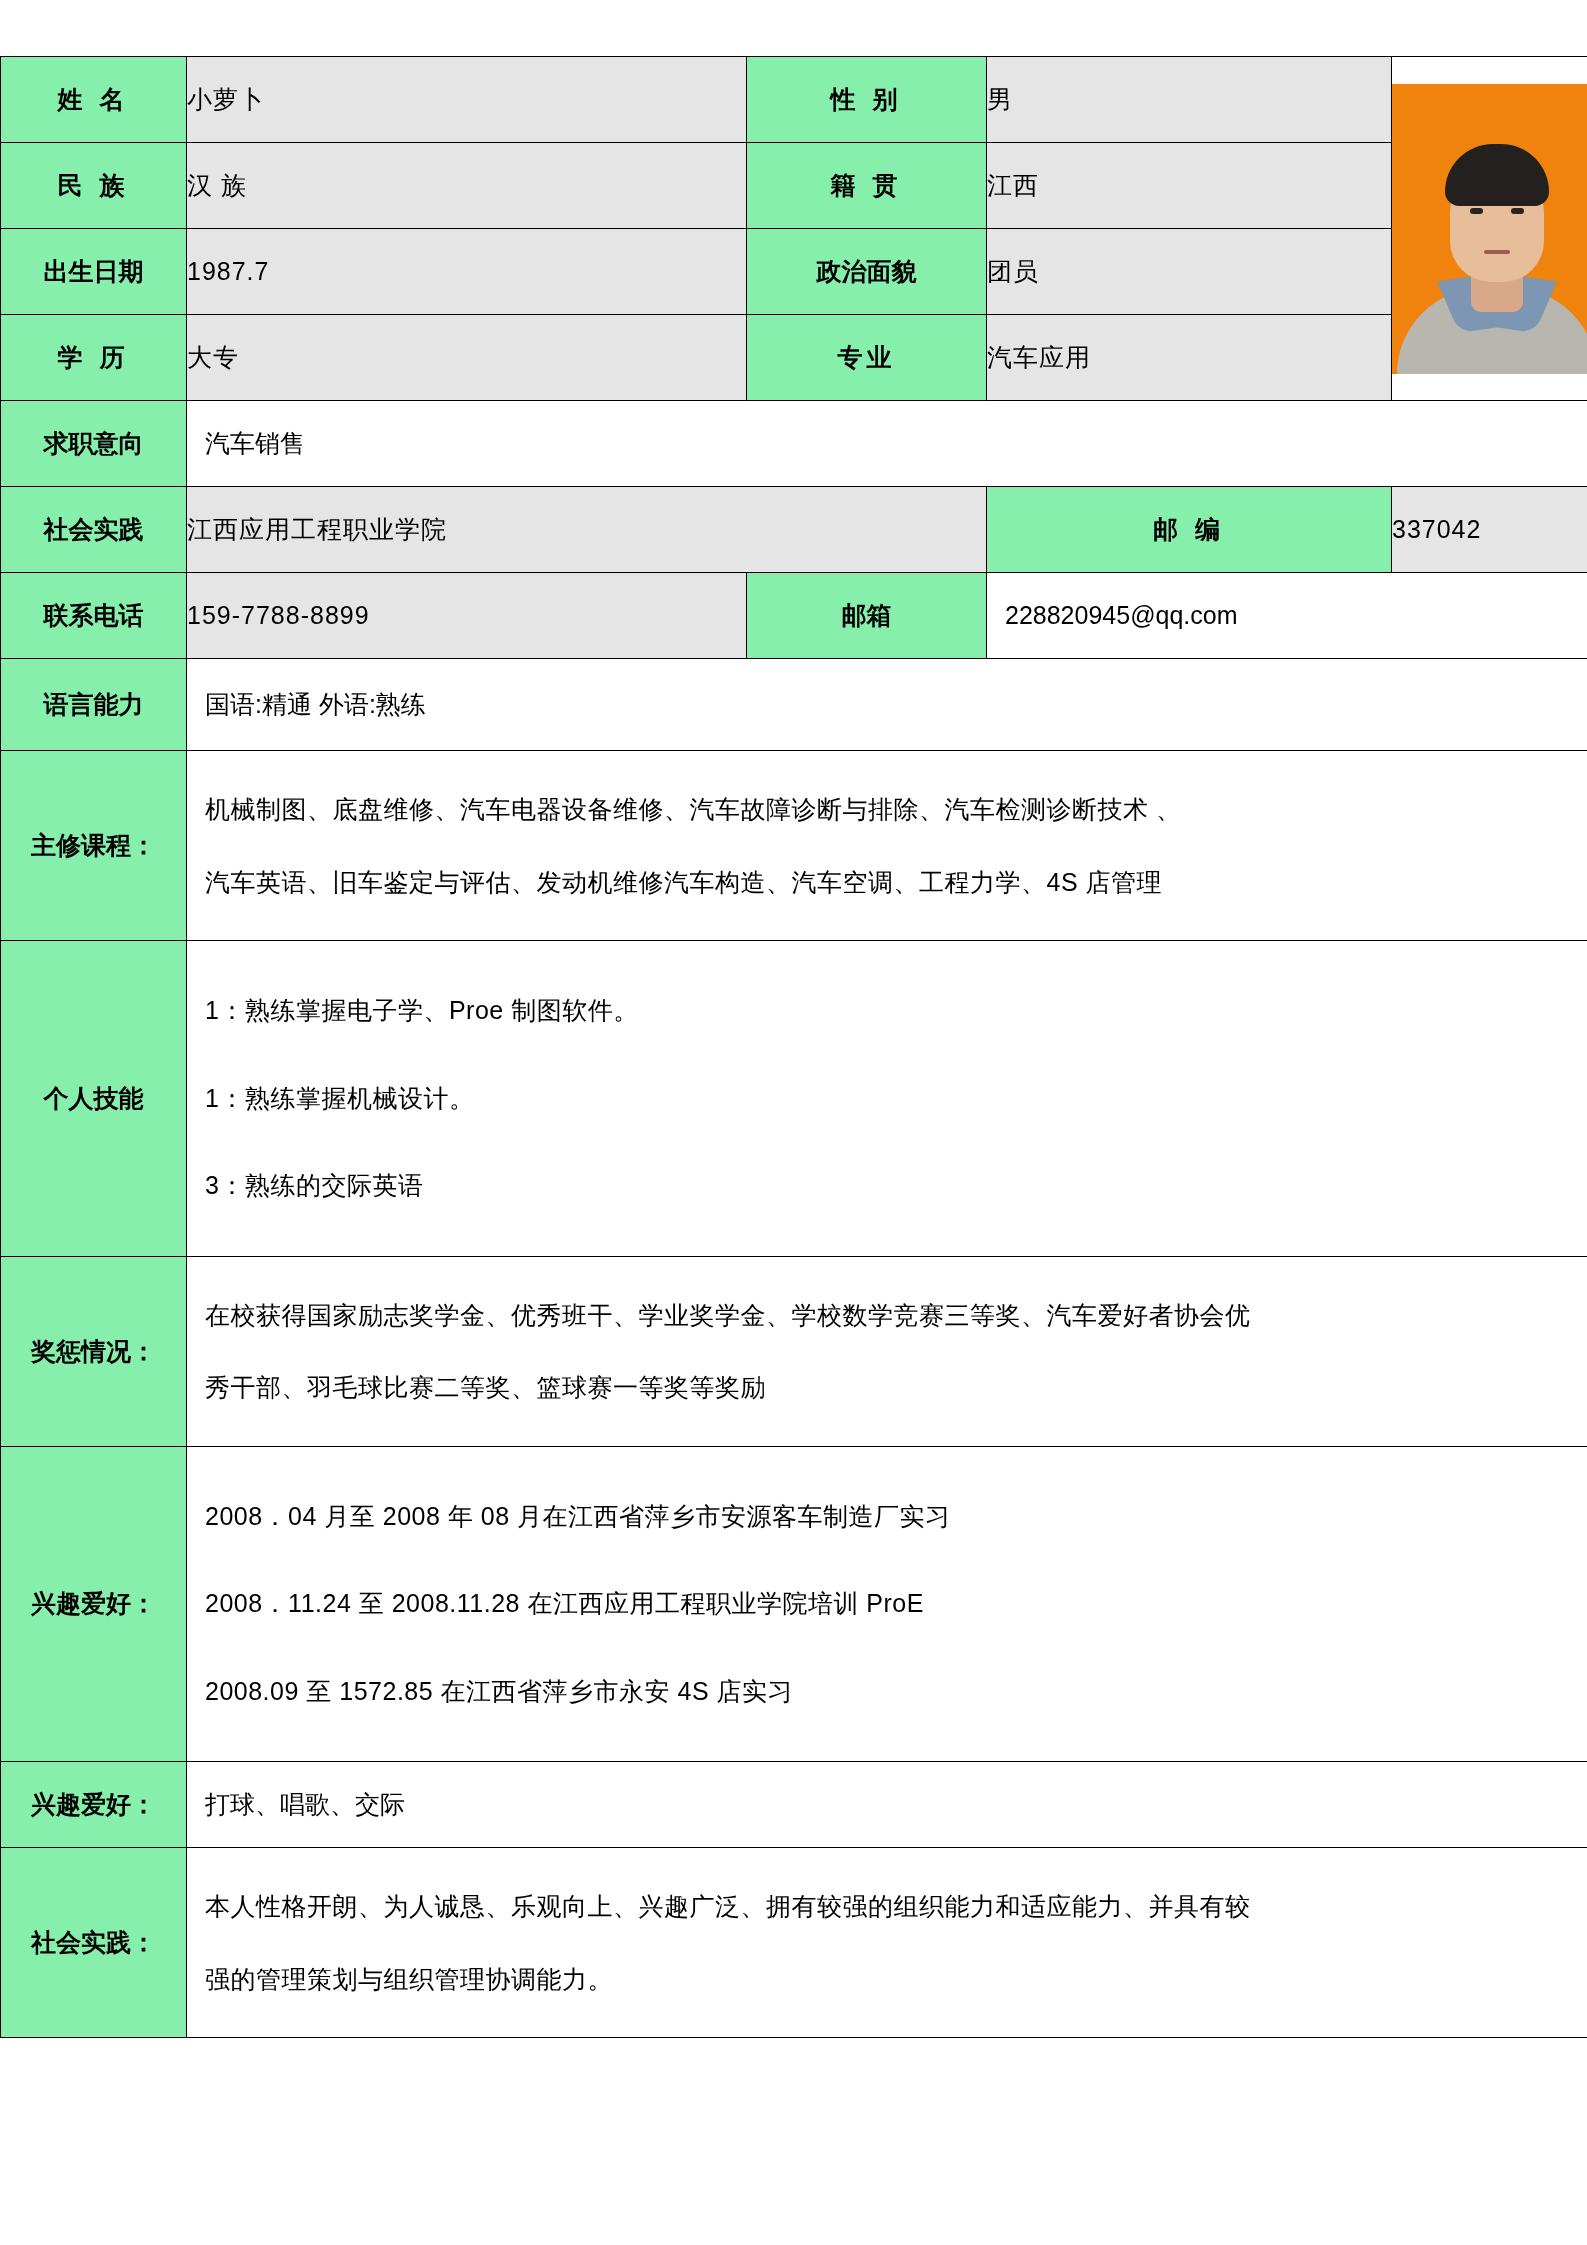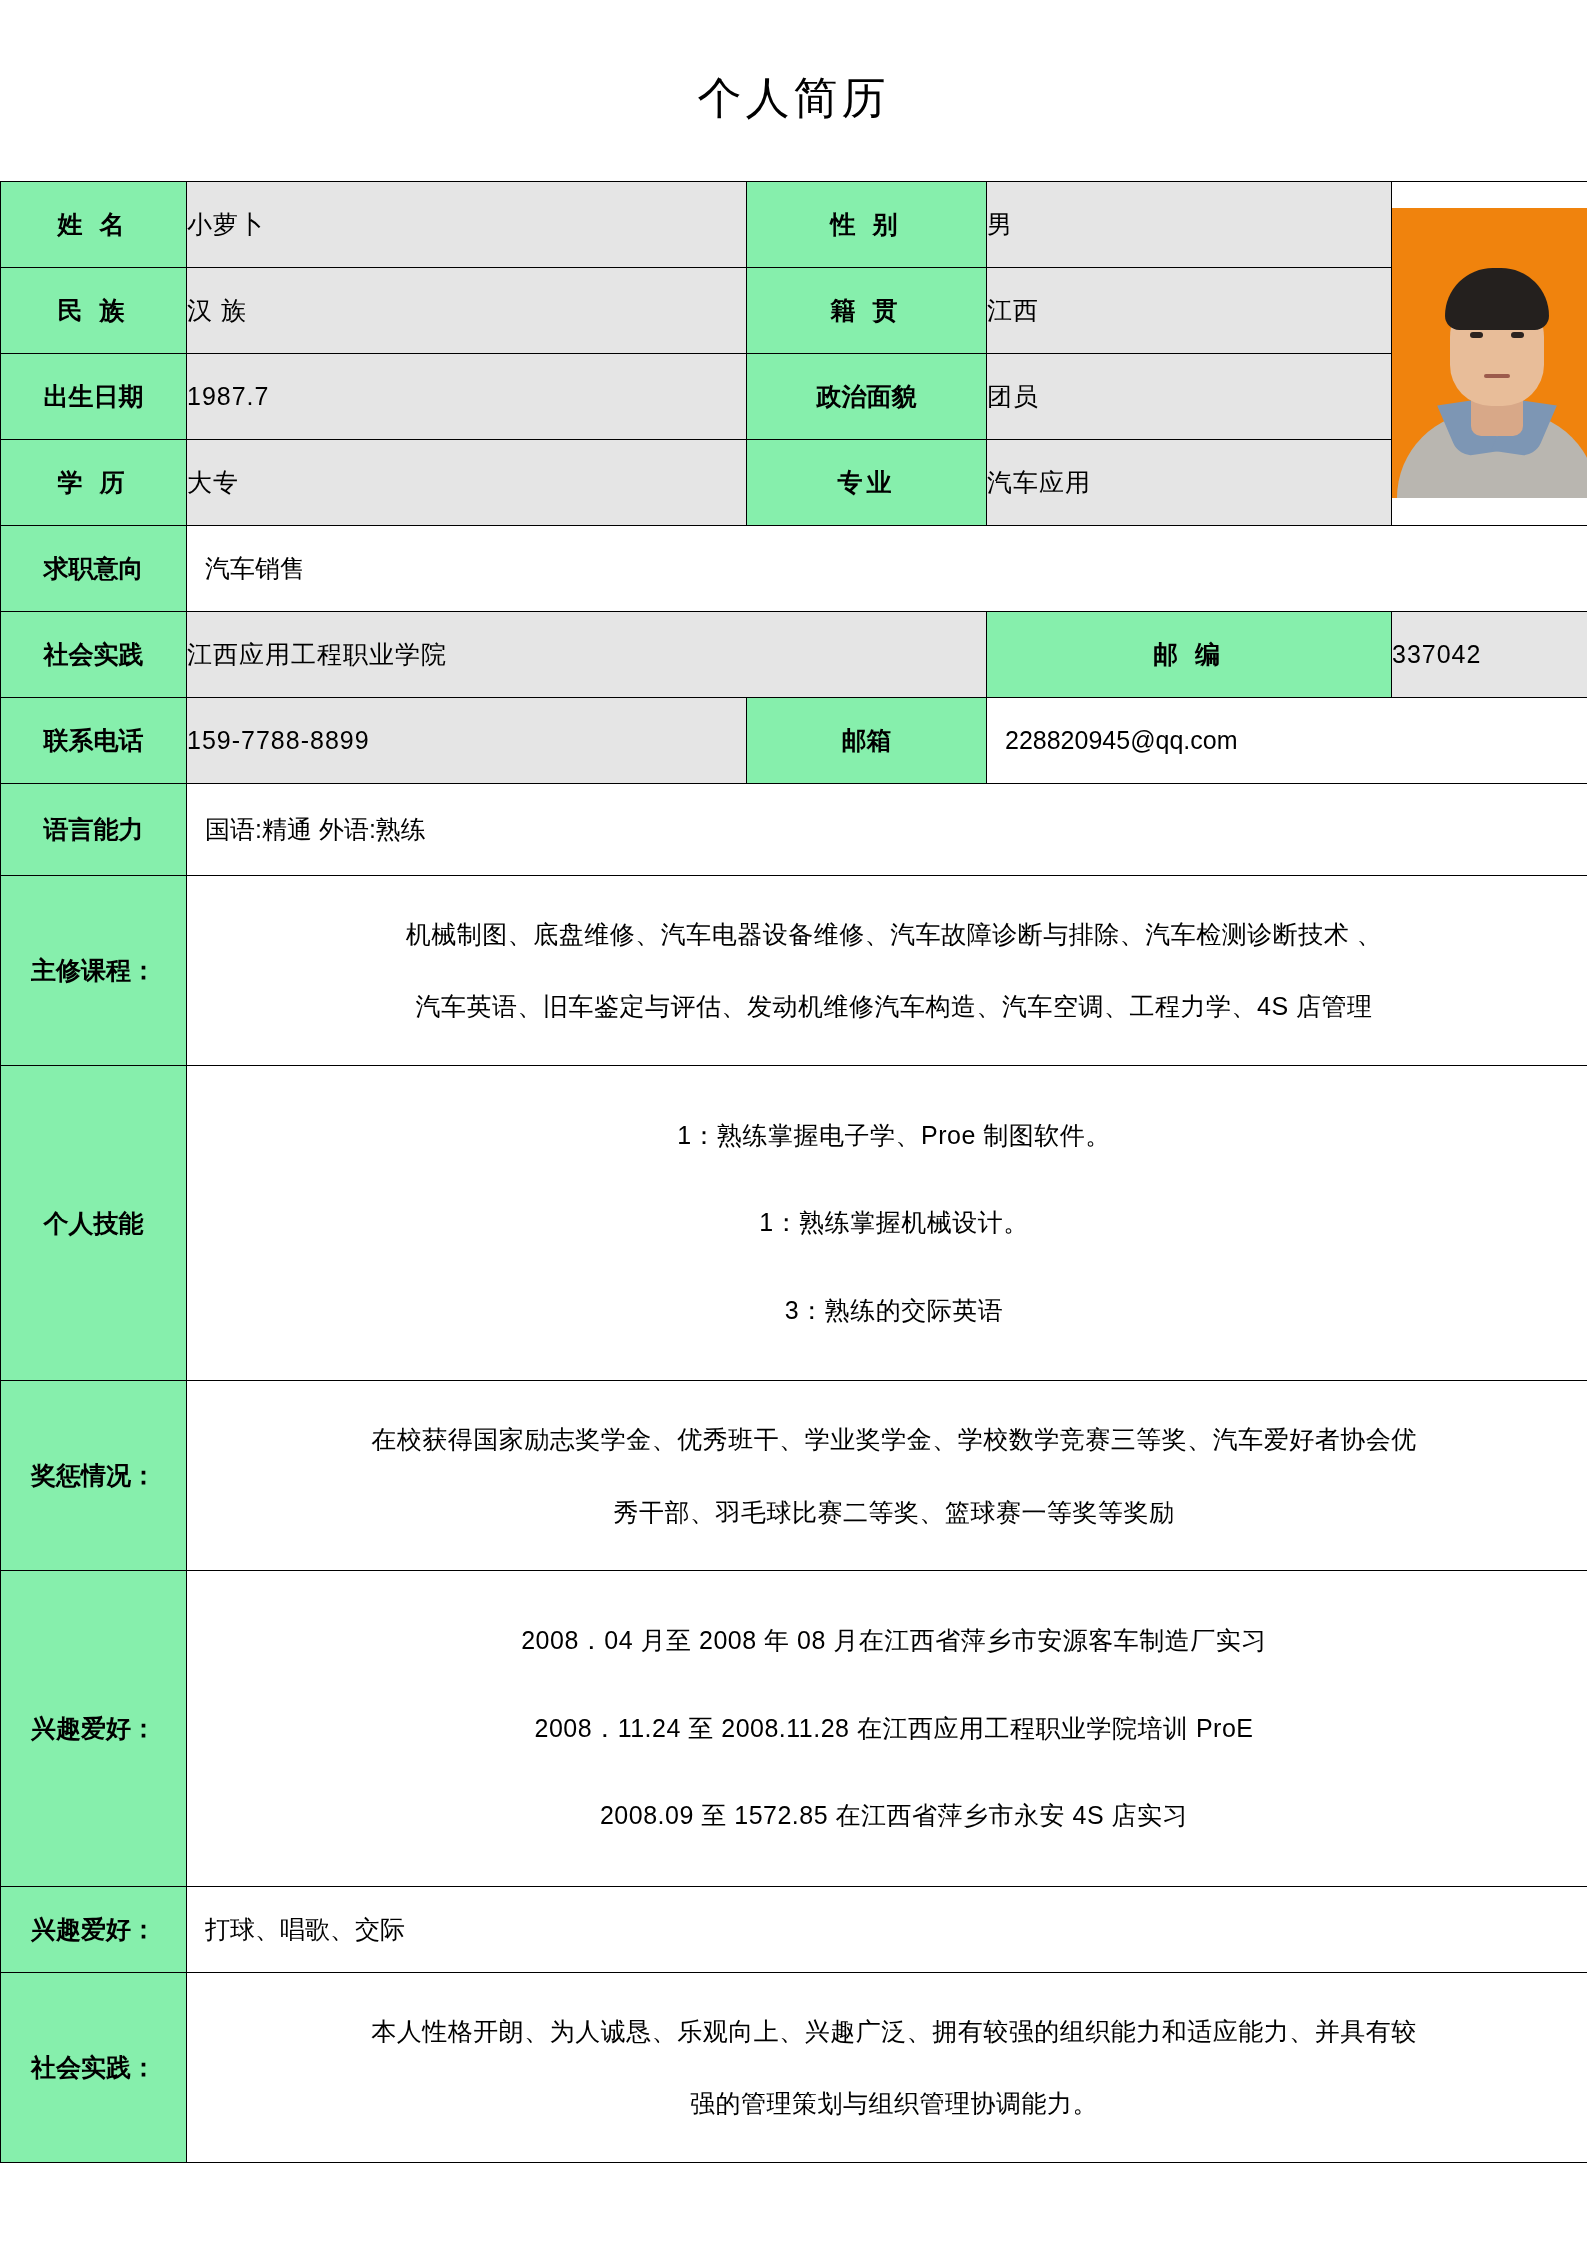--- a/index.html
+++ b/index.html
@@ -152,28 +152,27 @@
     padding: 22px 18px;
     line-height: 2.9;
     letter-spacing: 0.5px;
   }
   .cell-text-spaced {
     display: block;
     padding: 26px 18px;
     line-height: 3.5;
     letter-spacing: 0.5px;
   }
-  .line { display: block; text-align: center; }
+  .line { display: block; }
 </style>
 </head>
 <body>
 
 <div class="page">
 
-  <div class="doc-title">个人简历</div>
 
   <table class="resume-table">
     <colgroup>
       <col style="width:186px">
       <col style="width:310px">
       <col style="width:250px">
       <col style="width:240px">
       <col style="width:115px">
       <col style="width:290px">
     </colgroup>

